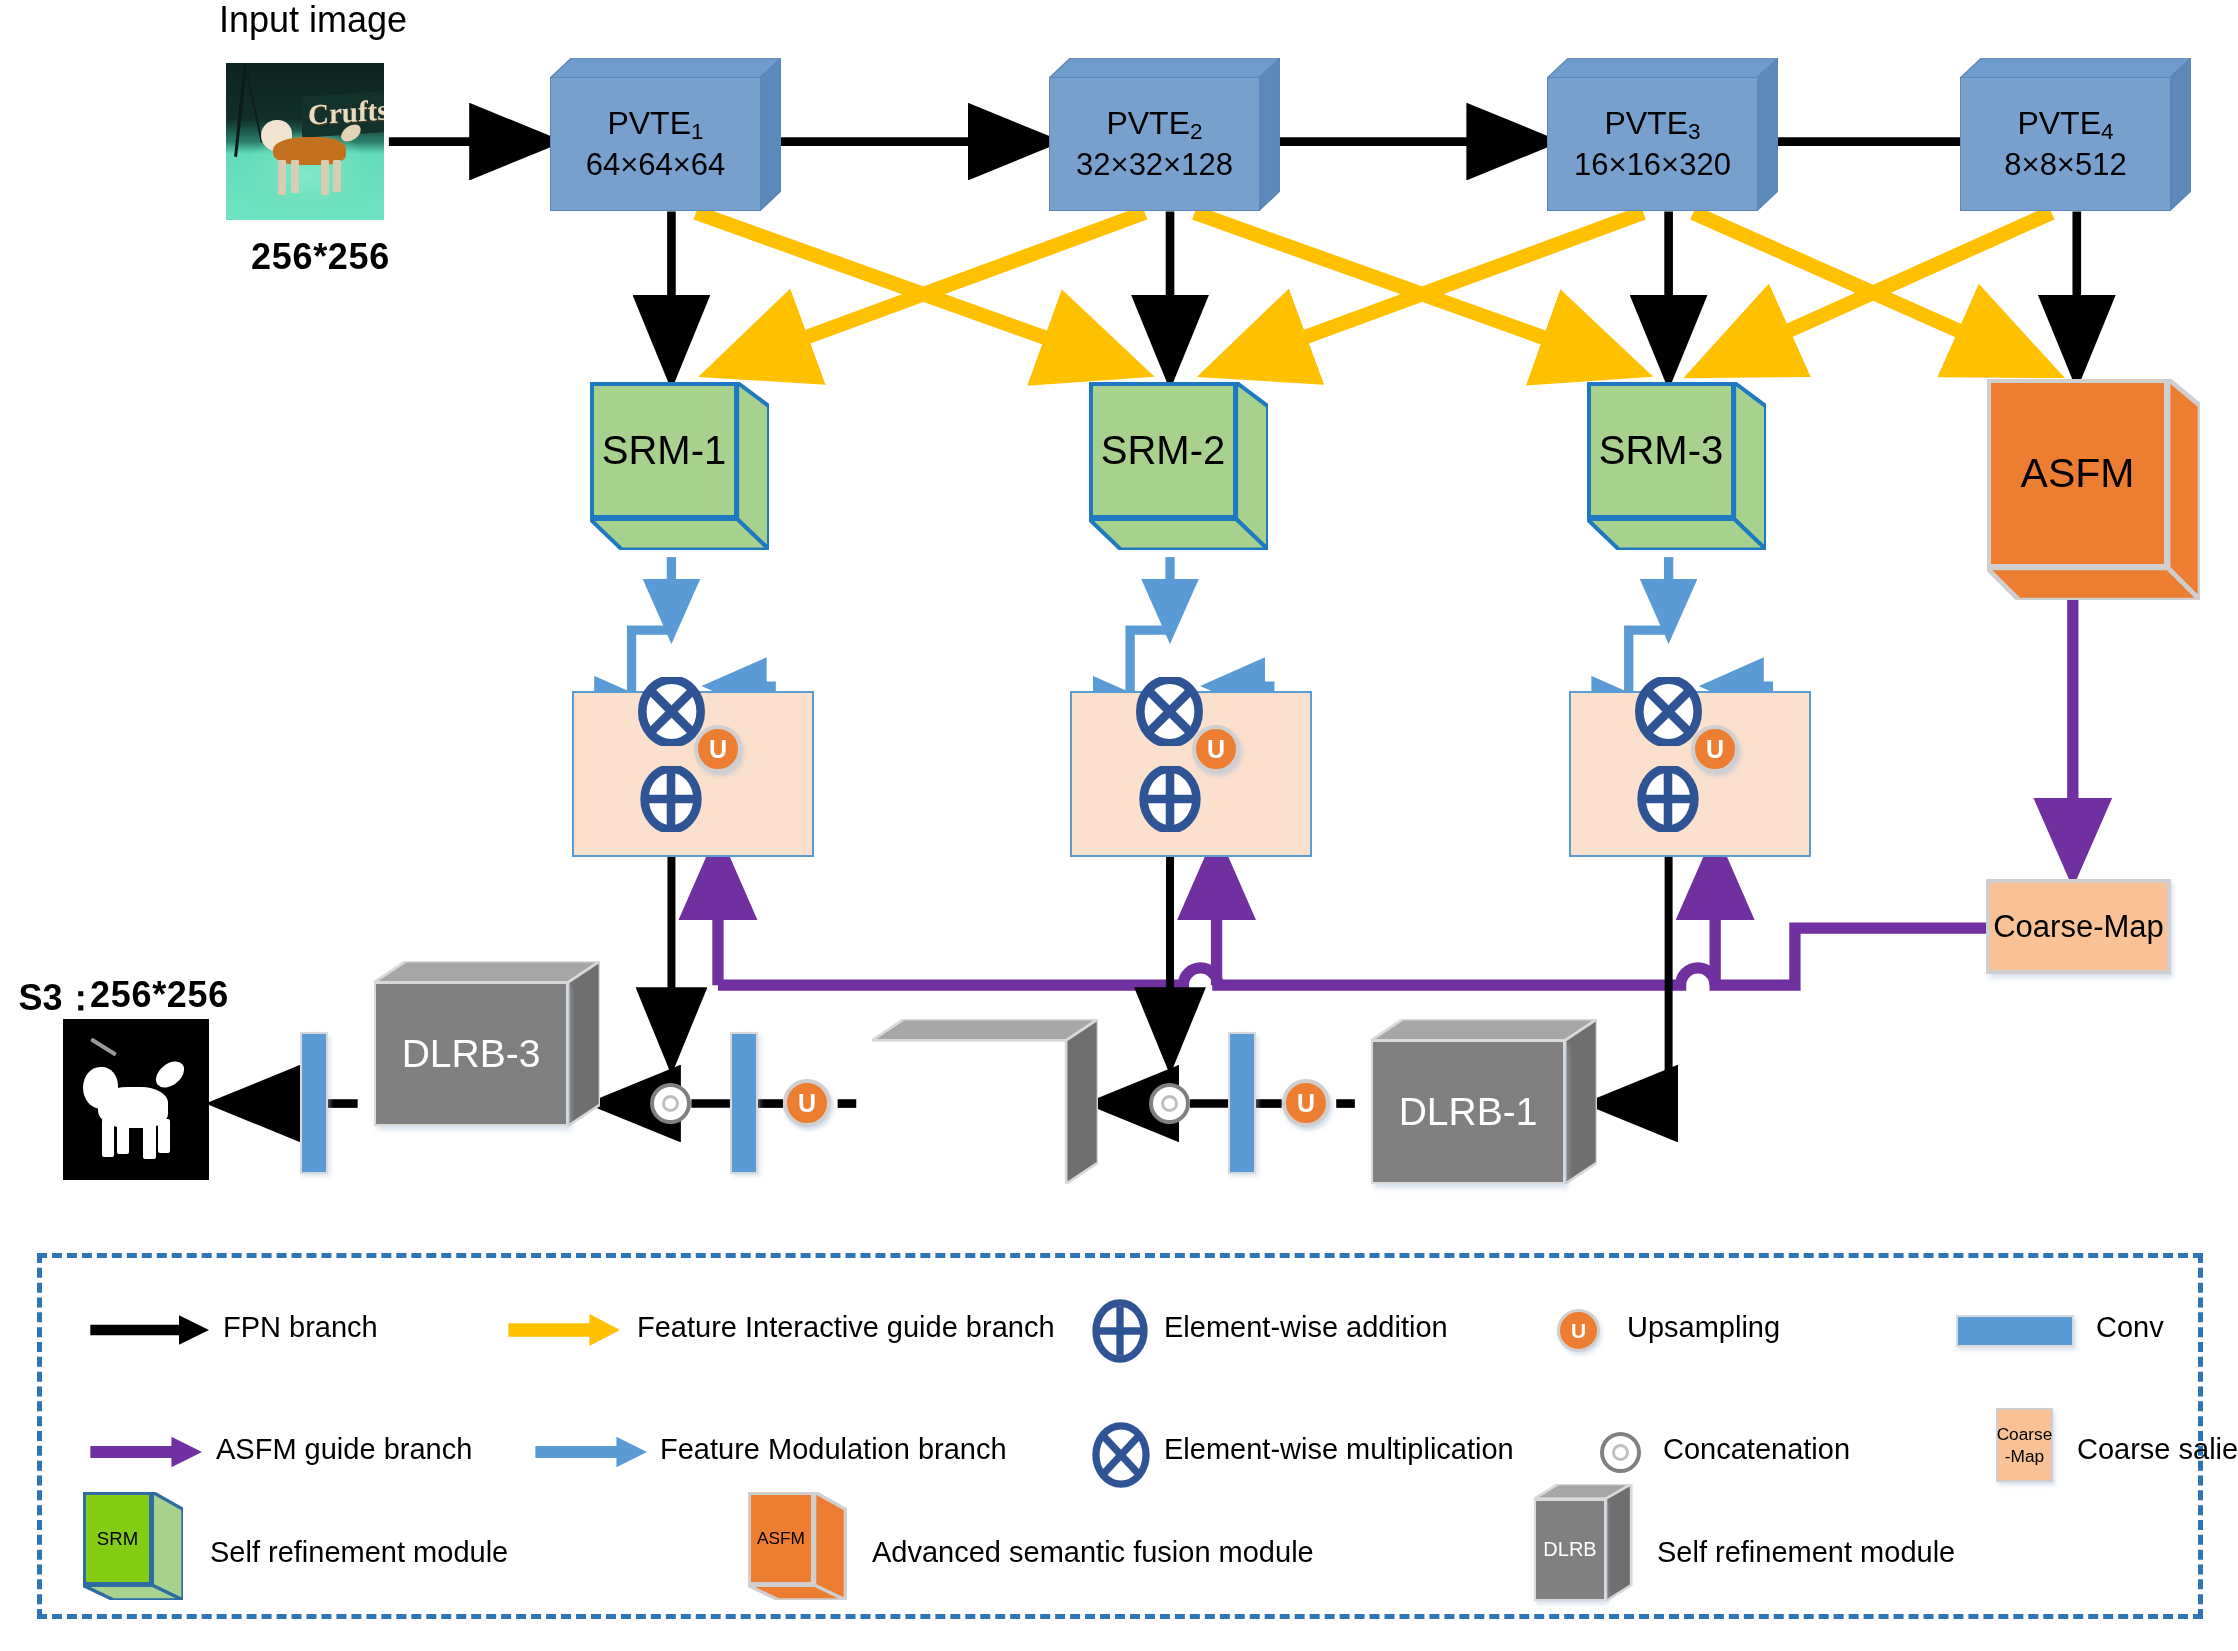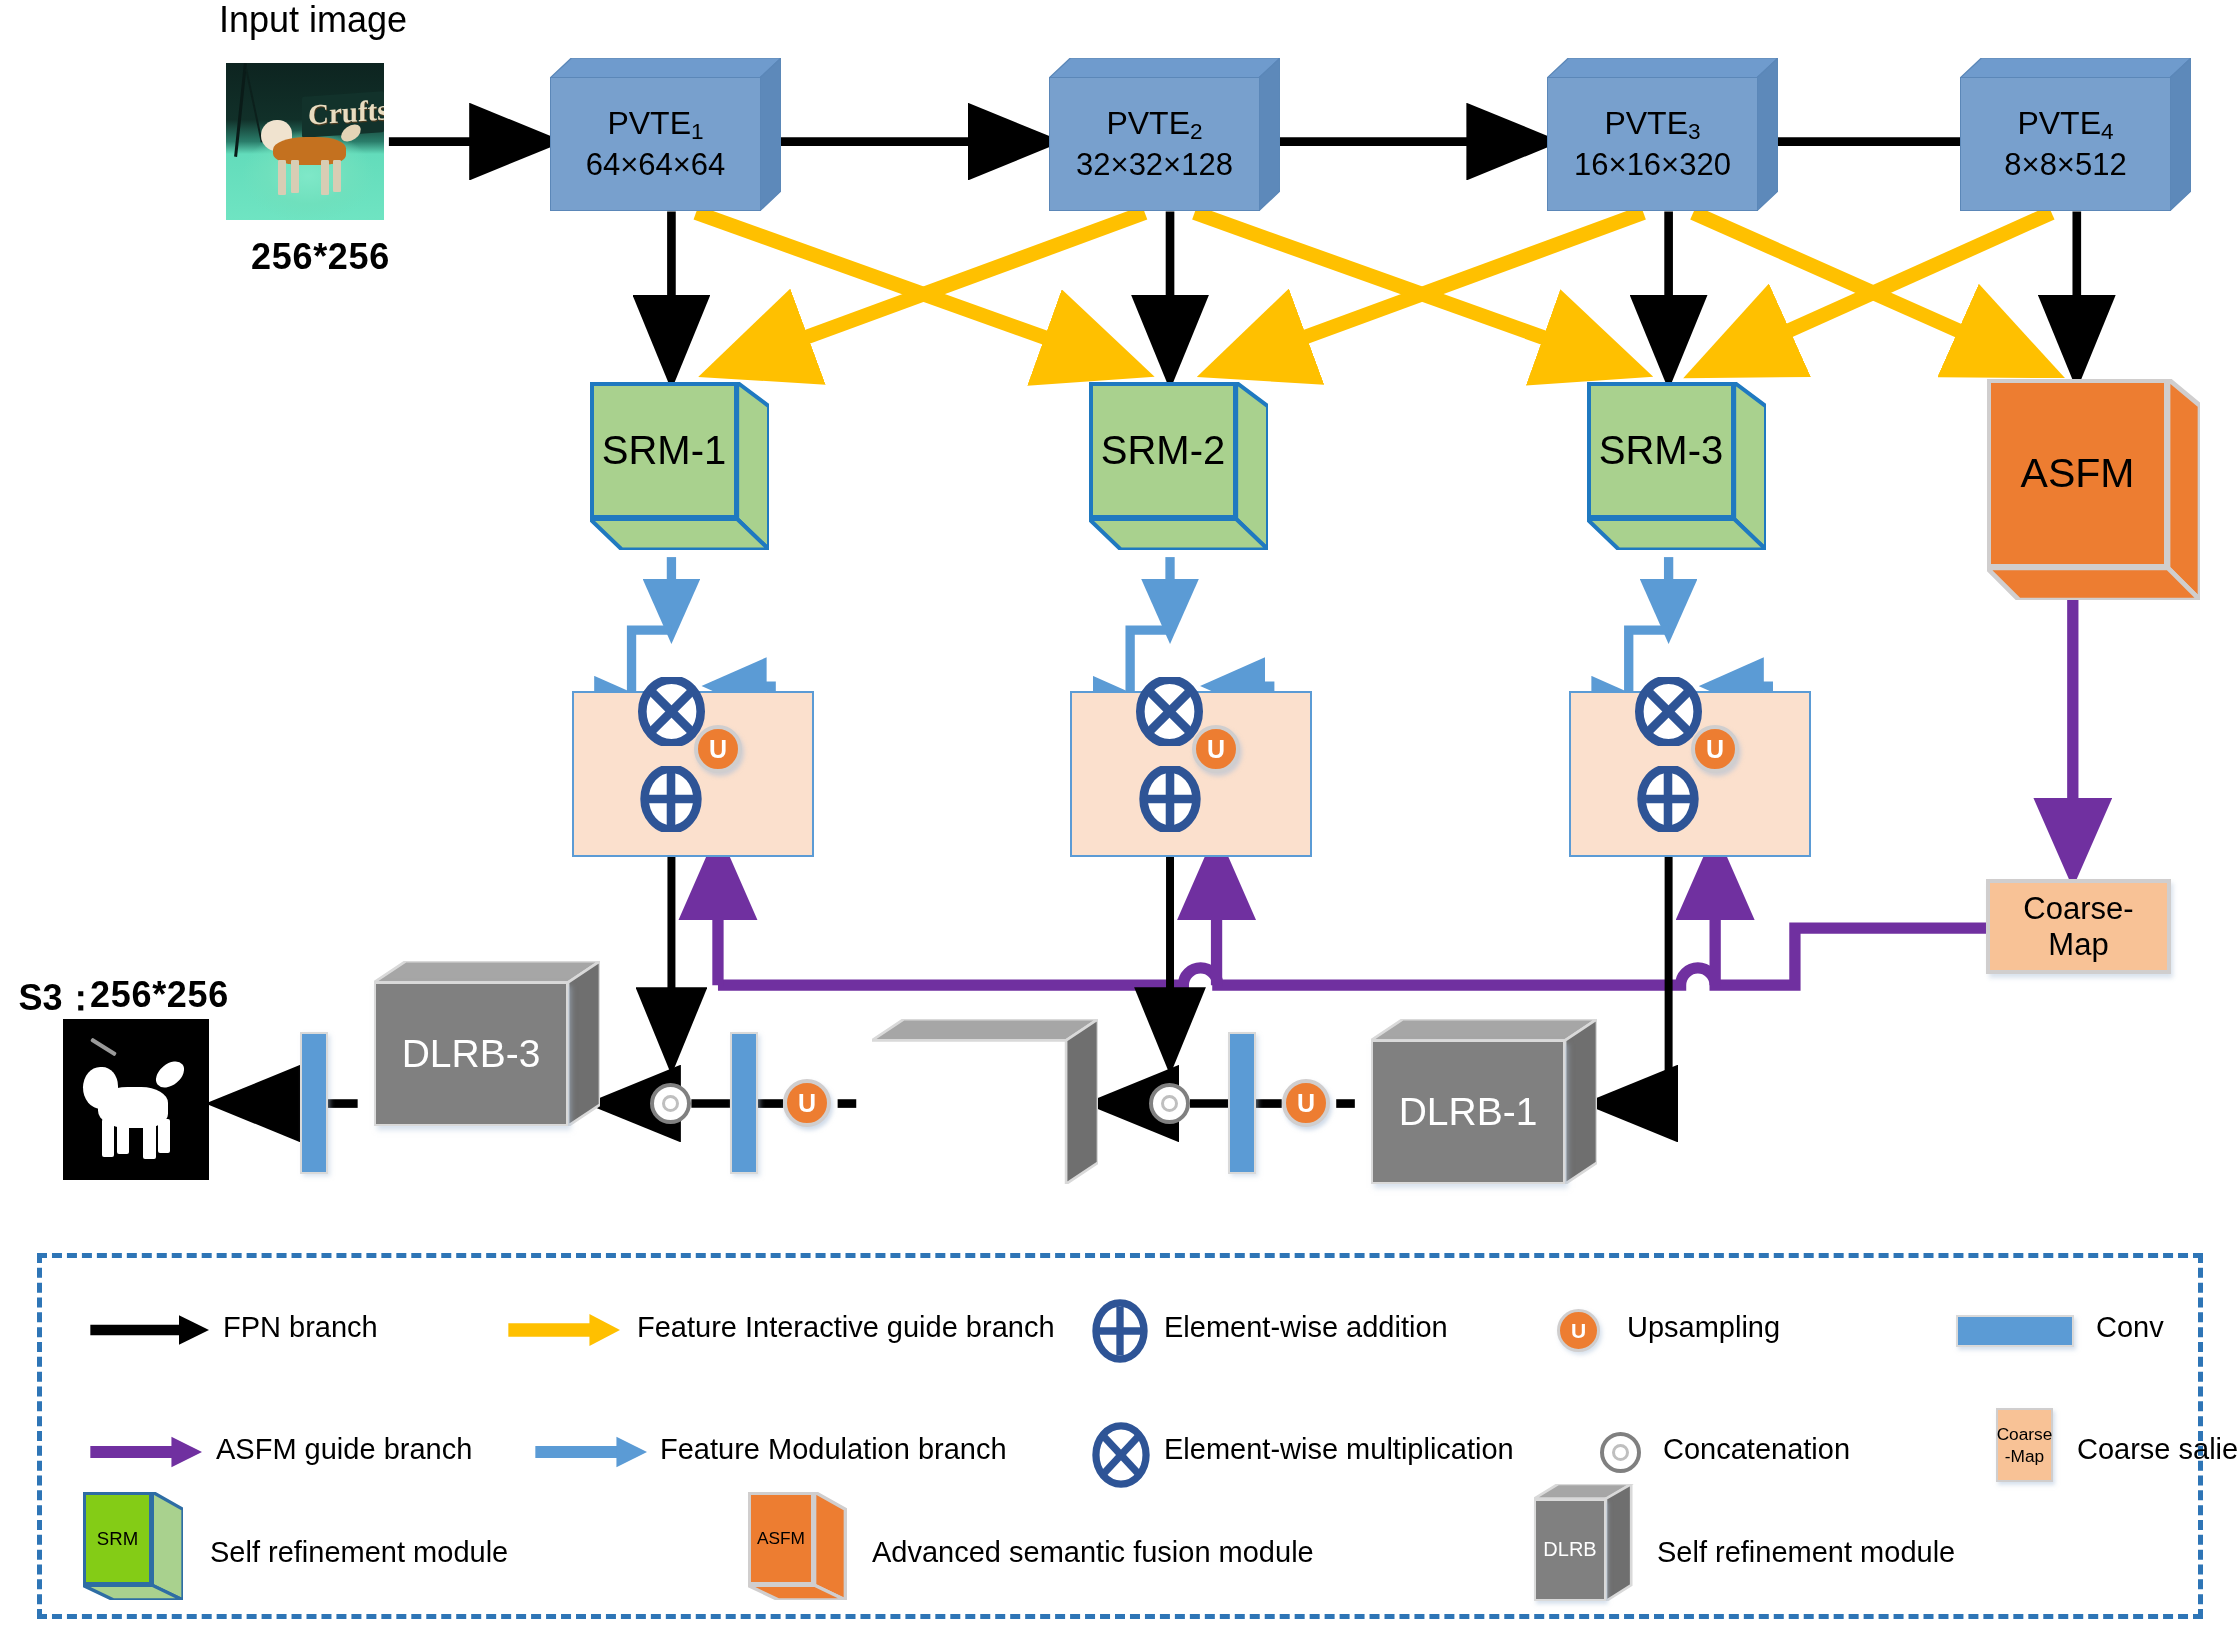--- a/index.html
+++ b/index.html
@@ -94,21 +94,21 @@
     position:absolute;left:0;top:0;width:181px;height:189px;
     background:#ed7d31;border:4.7px solid #d0cece;box-sizing:border-box;
     display:flex;align-items:center;justify-content:center;
     font-size:41px;color:#000;z-index:2;
   }
 
   
   #coarse-map-box{
     position:absolute;left:1986px;top:879px;width:185px;height:95px;
     background:#f8c296;border:4px solid #d0cece;box-sizing:border-box;
-    display:flex;flex-direction:column;align-items:center;justify-content:center;
+    display:flex;flex-direction:row;align-items:center;justify-content:center;
     font-size:31px;color:#000;line-height:1.15;
     box-shadow:3.3px 4px 4.7px rgba(170,190,215,.45);
   }
 
   
   .mod-panel{
     position:absolute;width:242px;height:166px;
     background:#fbe0cd;border:2.7px solid #5b9bd5;box-sizing:border-box;
   }
 

